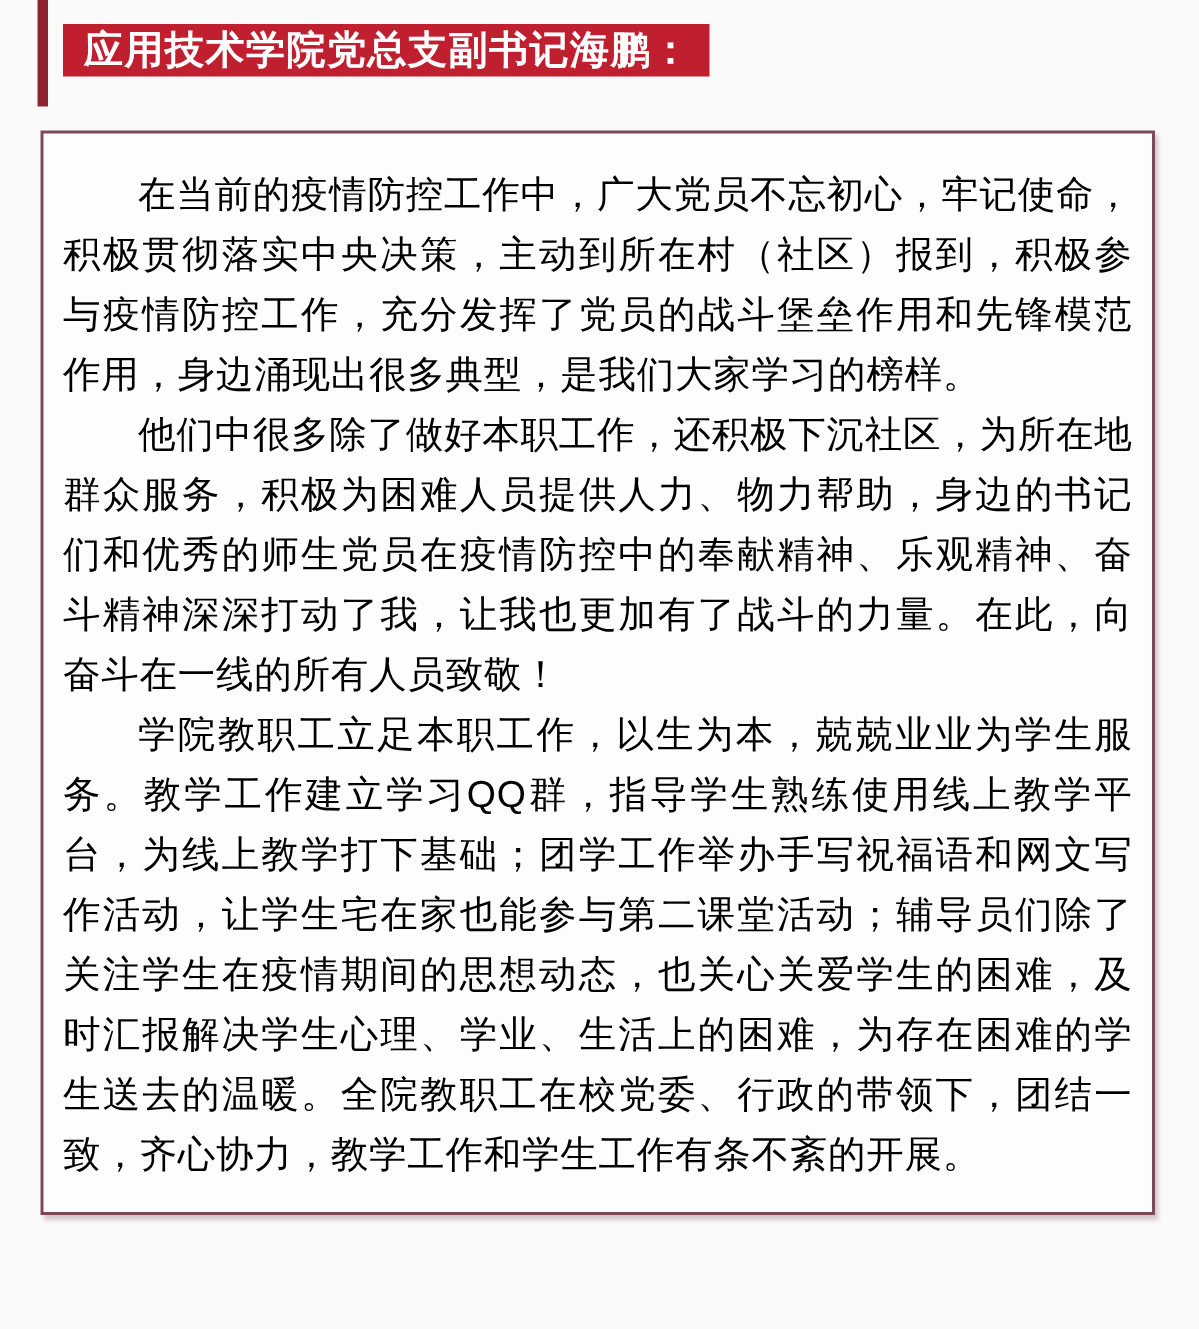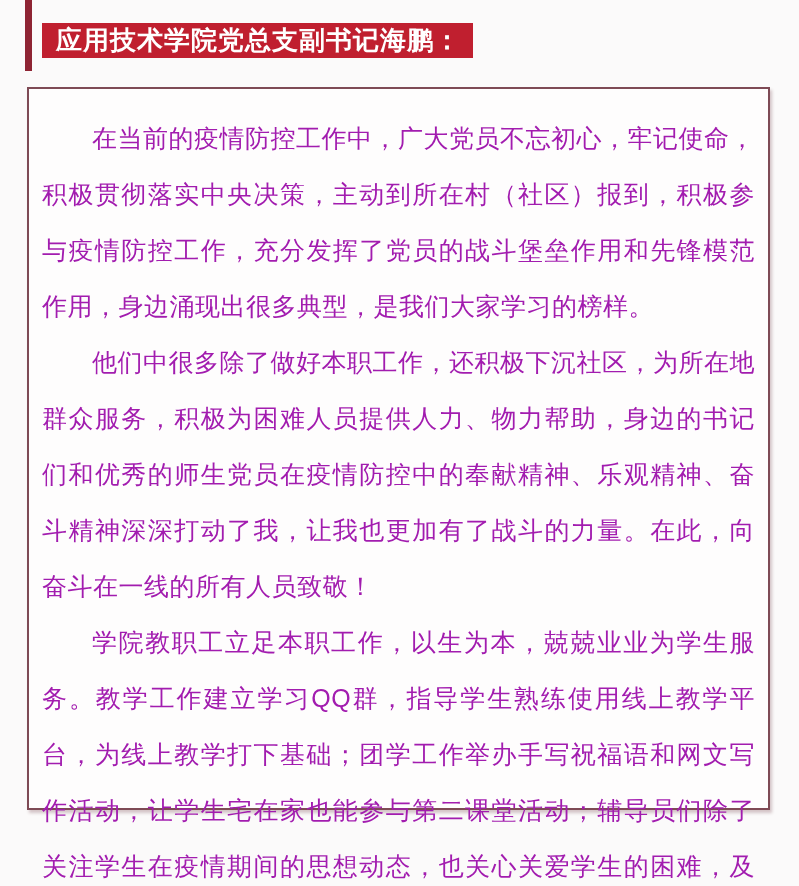--- a/index.html
+++ b/index.html
@@ -20,21 +20,21 @@
       position: absolute;
       left: 25px; top: 0;
       width: 7px; height: 71px;
       background: #8e2433;
     }
     .banner-row {
       position: absolute;
       left: 42px; top: 16px;
       height: 42px;
       display: flex;
-      align-items: flex-end;
+      align-items: flex-start;
     }
     .title-banner {
       background: #c01f2f;
       color: #ffffff;
       font-size: 26px;
       font-weight: bold;
       display: flex;
       align-items: center;
       padding: 0 12px 0 14px;
       letter-spacing: 1px;
@@ -54,22 +54,22 @@
       position: absolute;
       left: 27px; top: 87px;
       width: 743px; height: 723px;
       border: 2px solid #7e4a55;
       background: #fefdfd;
       padding: 21px 13px 10px 13px;
       box-shadow: 2px 3px 3px rgba(120, 70, 80, 0.3);
     }
     .content-box p {
       font-size: 25px;
-      line-height: 56px;
-      color: #a21caf;
+      line-height: 40px;
+      color: #000000;
       text-indent: 2em;
       text-align: justify;
       text-justify: inter-ideograph;
       letter-spacing: 0.5px;
     }
   </style>
 </head>
 <body>
 
 <div class="header">

